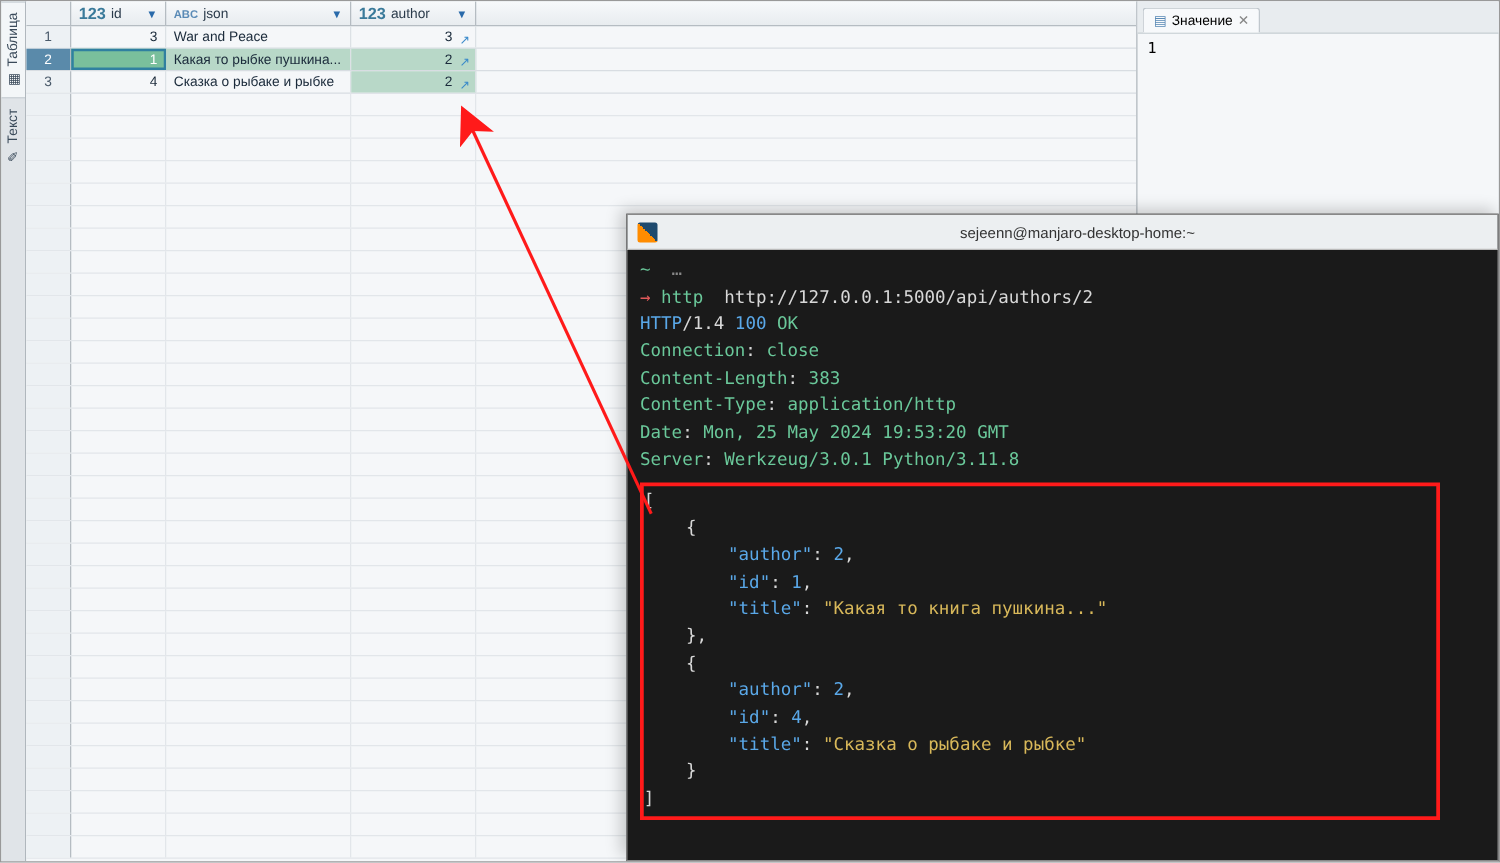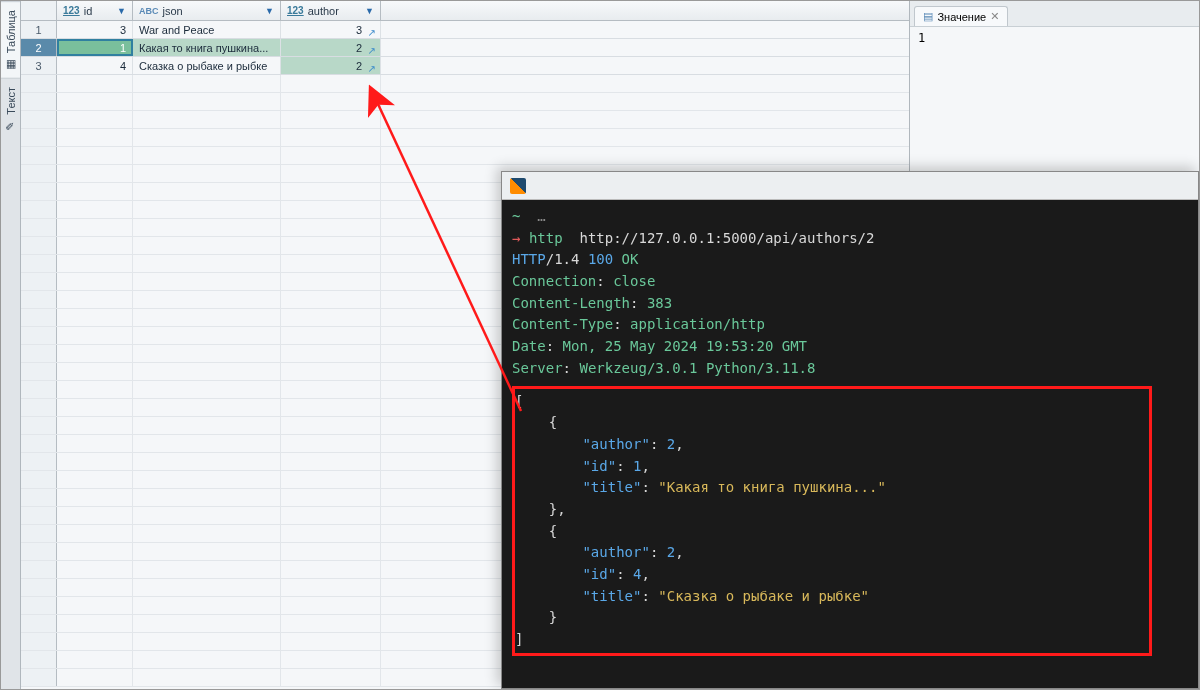--- a/index.html
+++ b/index.html
@@ -72,22 +72,21 @@
   padding: 0 6px;
   font-size: 11px;
   color: #2a3a4a;
   position: relative;
   cursor: pointer;
 }
 .col-header .type-icon {
   color: #3a7a9a;
   font-weight: bold;
   margin-right: 4px;
-  font-size: 10px;
-  text-decoration: underline;
+  font-size: 13px;
 }
 .col-header .abc-icon {
   color: #5a8ab6;
   font-weight: bold;
   margin-right: 4px;
   font-size: 9px;
 }
 .col-header .dropdown {
   margin-left: auto;
   color: #2a6aaa;
@@ -292,21 +291,21 @@
       <div class="cell cell-id num">3</div>
       <div class="cell cell-title">War and Peace</div>
       <div class="cell cell-author num">
         <span>3</span>
         <span class="fk-icon">↗</span>
       </div>
     </div>
     <div class="grid-row selected">
       <div class="row-num">2</div>
       <div class="cell cell-id num">1</div>
-      <div class="cell cell-title">Какая то книга пушкина...</div>
+      <div class="cell cell-title">Какая то рыбке пушкина...</div>
       <div class="cell cell-author num">
         <span>2</span>
         <span class="fk-icon">↗</span>
       </div>
     </div>
     <div class="grid-row highlight">
       <div class="row-num">3</div>
       <div class="cell cell-id num">4</div>
       <div class="cell cell-title">Сказка о рыбаке и рыбке</div>
       <div class="cell cell-author num">
@@ -531,20 +530,21 @@
     </div>
   </div>
   <div class="right-content">
     <span>1</span>
   </div>
 </div>
 
 <div class="terminal-window">
   <div class="term-titlebar">
     <div class="term-icon"></div>
+    <div class="term-title">sejeenn@manjaro-desktop-home:~</div>
   </div>
   <div class="term-body"><span class="t-green">~</span>  <span class="t-gray">…</span>
 <span class="t-arrow">→</span> <span class="t-green">http</span>  <span class="t-white">http://127.0.0.1:5000/api/authors/2</span>
 <span class="t-blue">HTTP</span><span class="t-white">/1.4</span> <span class="t-blue">100</span> <span class="t-green">OK</span>
 <span id="headers-block"><span class="t-green">Connection</span><span class="t-white">:</span> <span class="t-green">close</span>
 <span class="t-green">Content-Length</span><span class="t-white">:</span> <span class="t-green">383</span>
 <span class="t-green">Content-Type</span><span class="t-white">:</span> <span class="t-green">application/http</span>
 <span class="t-green">Date</span><span class="t-white">:</span> <span class="t-green">Mon, 25 May 2024 19:53:20 GMT</span>
 <span class="t-green">Server</span><span class="t-white">:</span> <span class="t-green">Werkzeug/3.0.1 Python/3.11.8</span></span>
 <div class="json-box"><span class="t-white">[</span>

